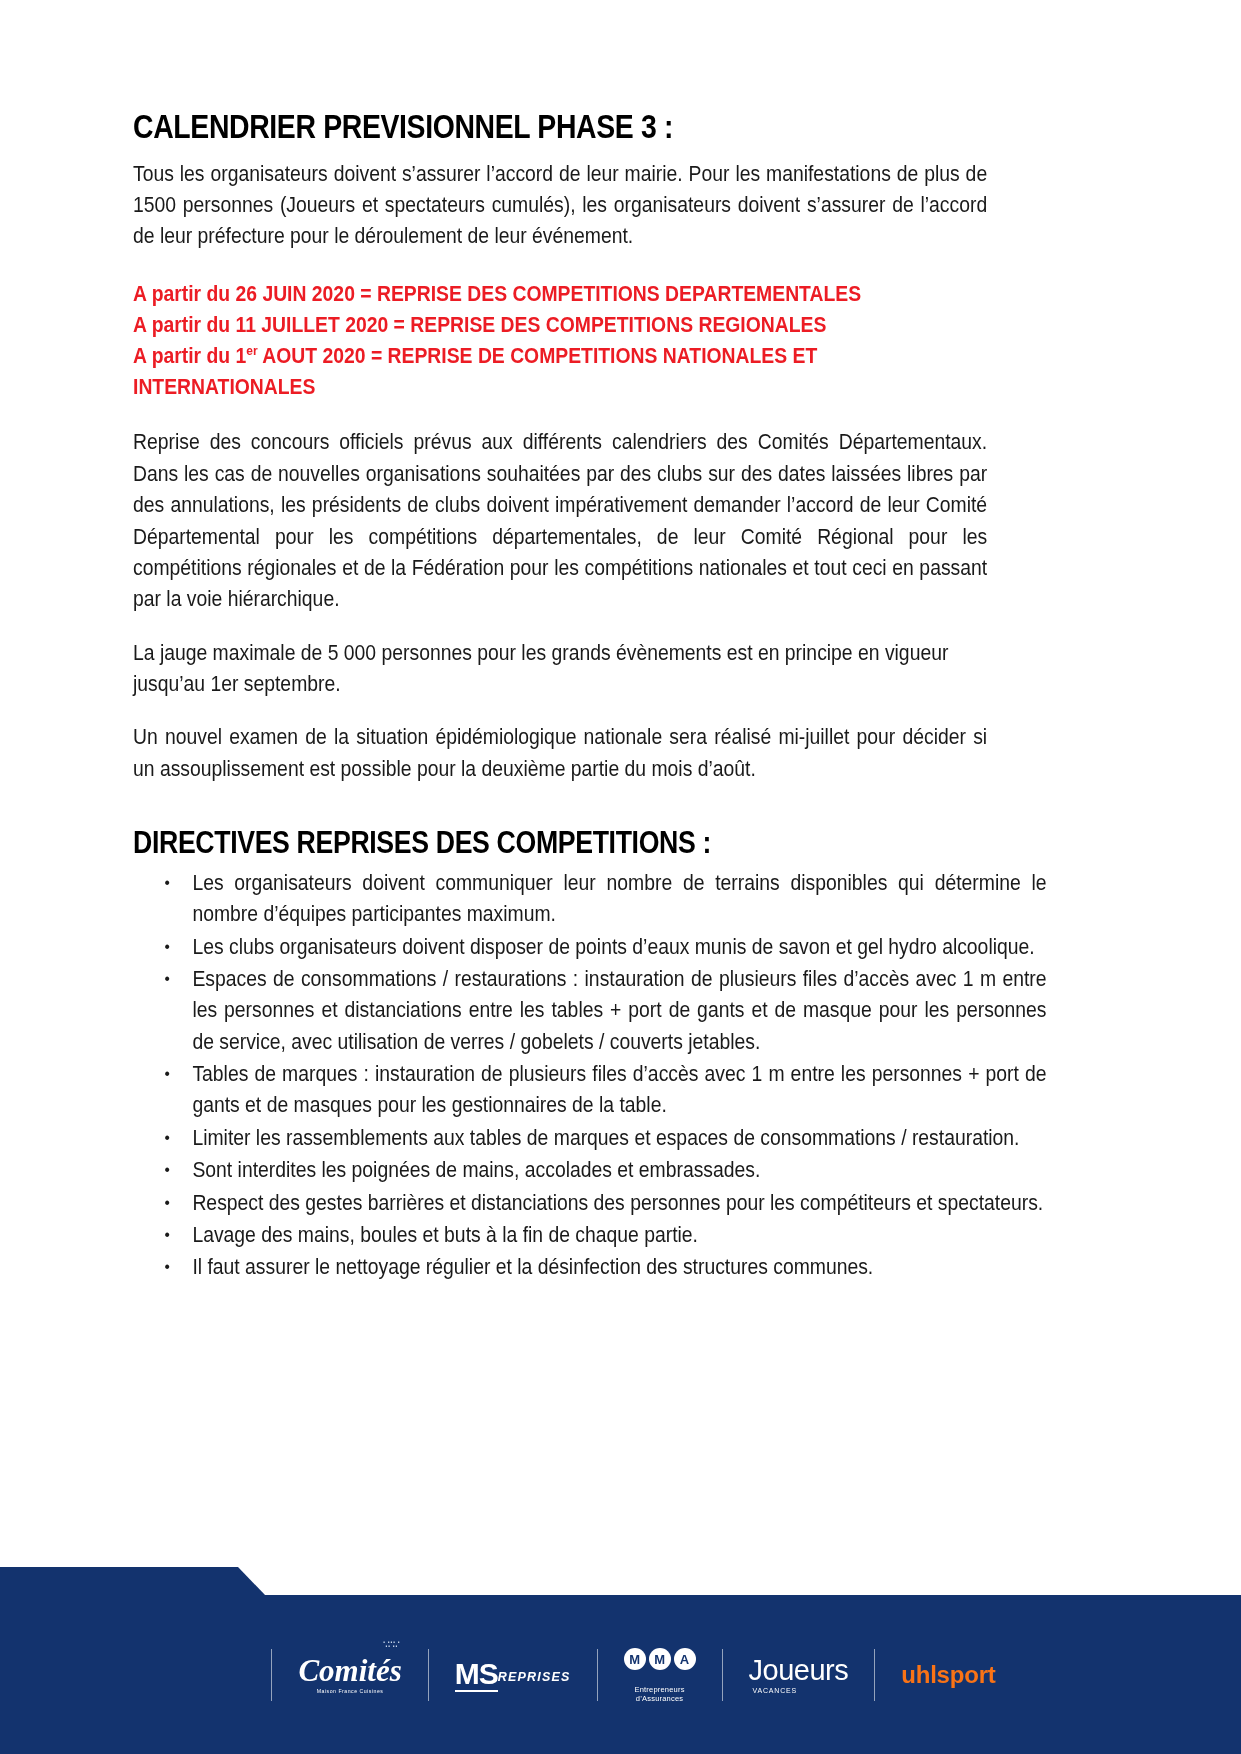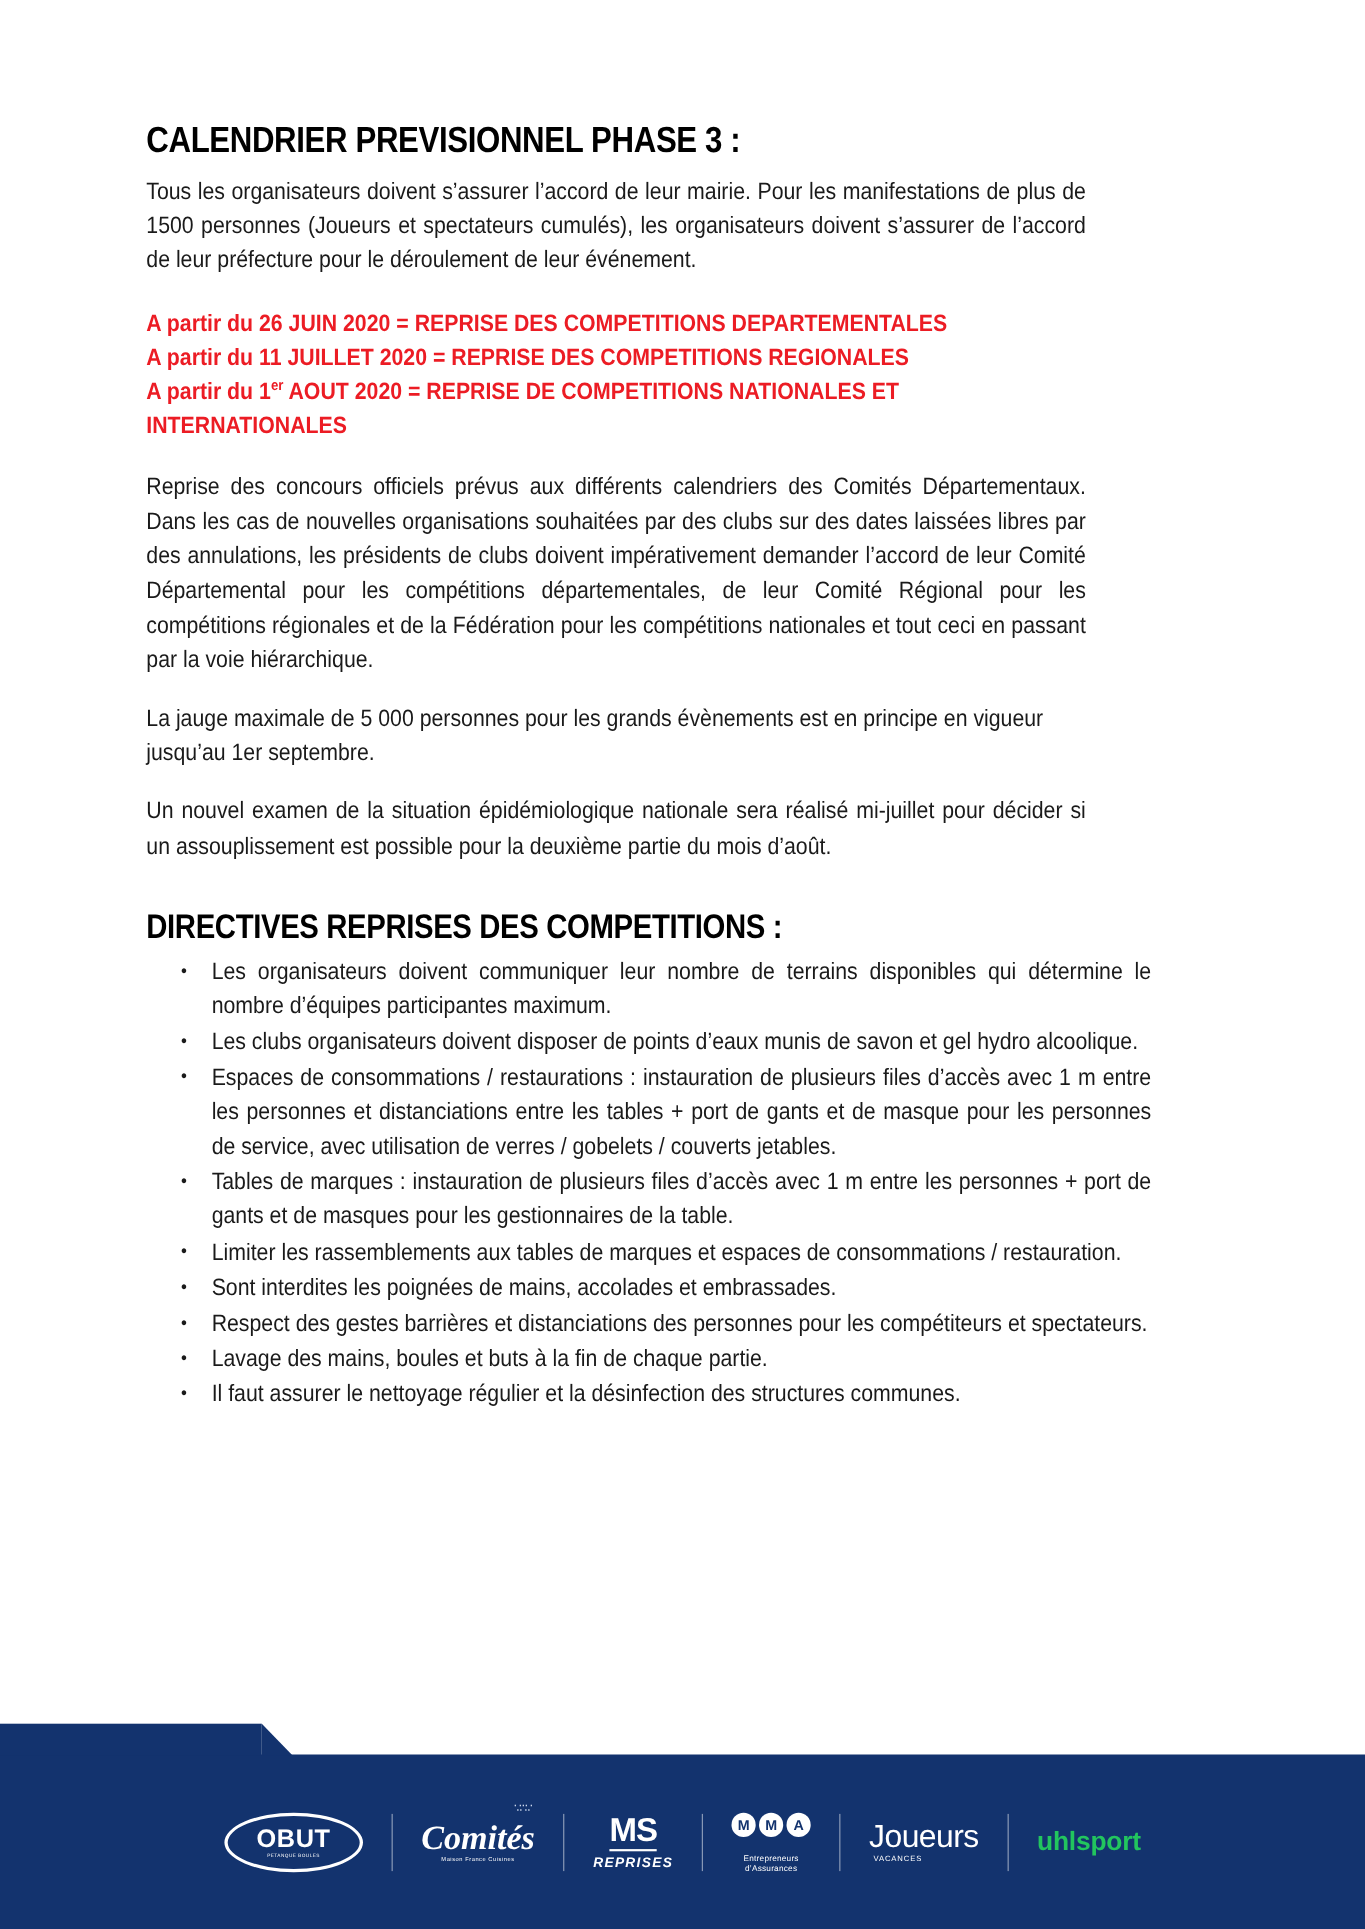--- a/index.html
+++ b/index.html
@@ -233,21 +233,21 @@
     font-size: 5.2px;
     letter-spacing: 0.5px;
     color: #ffffff;
     margin-top: 3px;
     white-space: nowrap;
   }
 
   
   .mspet {
     display: flex;
-    flex-direction: column;
+    flex-direction: row;
     align-items: center;
     line-height: 1;
   }
   .mspet-mark {
     font-family: "Liberation Sans Narrow", "Liberation Sans", sans-serif;
     font-weight: 700;
     font-size: 30px;
     color: #ffffff;
     letter-spacing: -1px;
     border-bottom: 2px solid #ffffff;
@@ -315,21 +315,21 @@
     margin-top: 2px;
     align-self: flex-start;
     margin-left: 4px;
   }
 
   
   .uhlsport {
     font-family: "Liberation Sans", sans-serif;
     font-weight: 700;
     font-size: 24px;
-    color: #22c55e;
+    color: #f97316;
     letter-spacing: -0.2px;
   }
 </style>
 </head>
 <body>
 
 <div class="page">
 
   <div class="content">
 
@@ -363,26 +363,20 @@
       <li class="flush">Il faut assurer le nettoyage régulier et la désinfection des structures communes.</li>
     </ul>
 
   </div>
 
   <div class="footer">
     <div class="footer-notch"></div>
 
     <div class="logo-row">
 
-      <div class="logo-cell">
-        <div class="obut">
-          <div class="obut-word">OBUT</div>
-          <div class="obut-sub">PETANQUE BOULES</div>
-        </div>
-      </div>
 
       <div class="divider"></div>
 
       <div class="logo-cell">
         <div class="verniere">
           <div class="verniere-sparkle">∵∴∵</div>
           <div class="verniere-word">Comités</div>
           <div class="verniere-sub">Maison France Cuisines</div>
         </div>
       </div>

